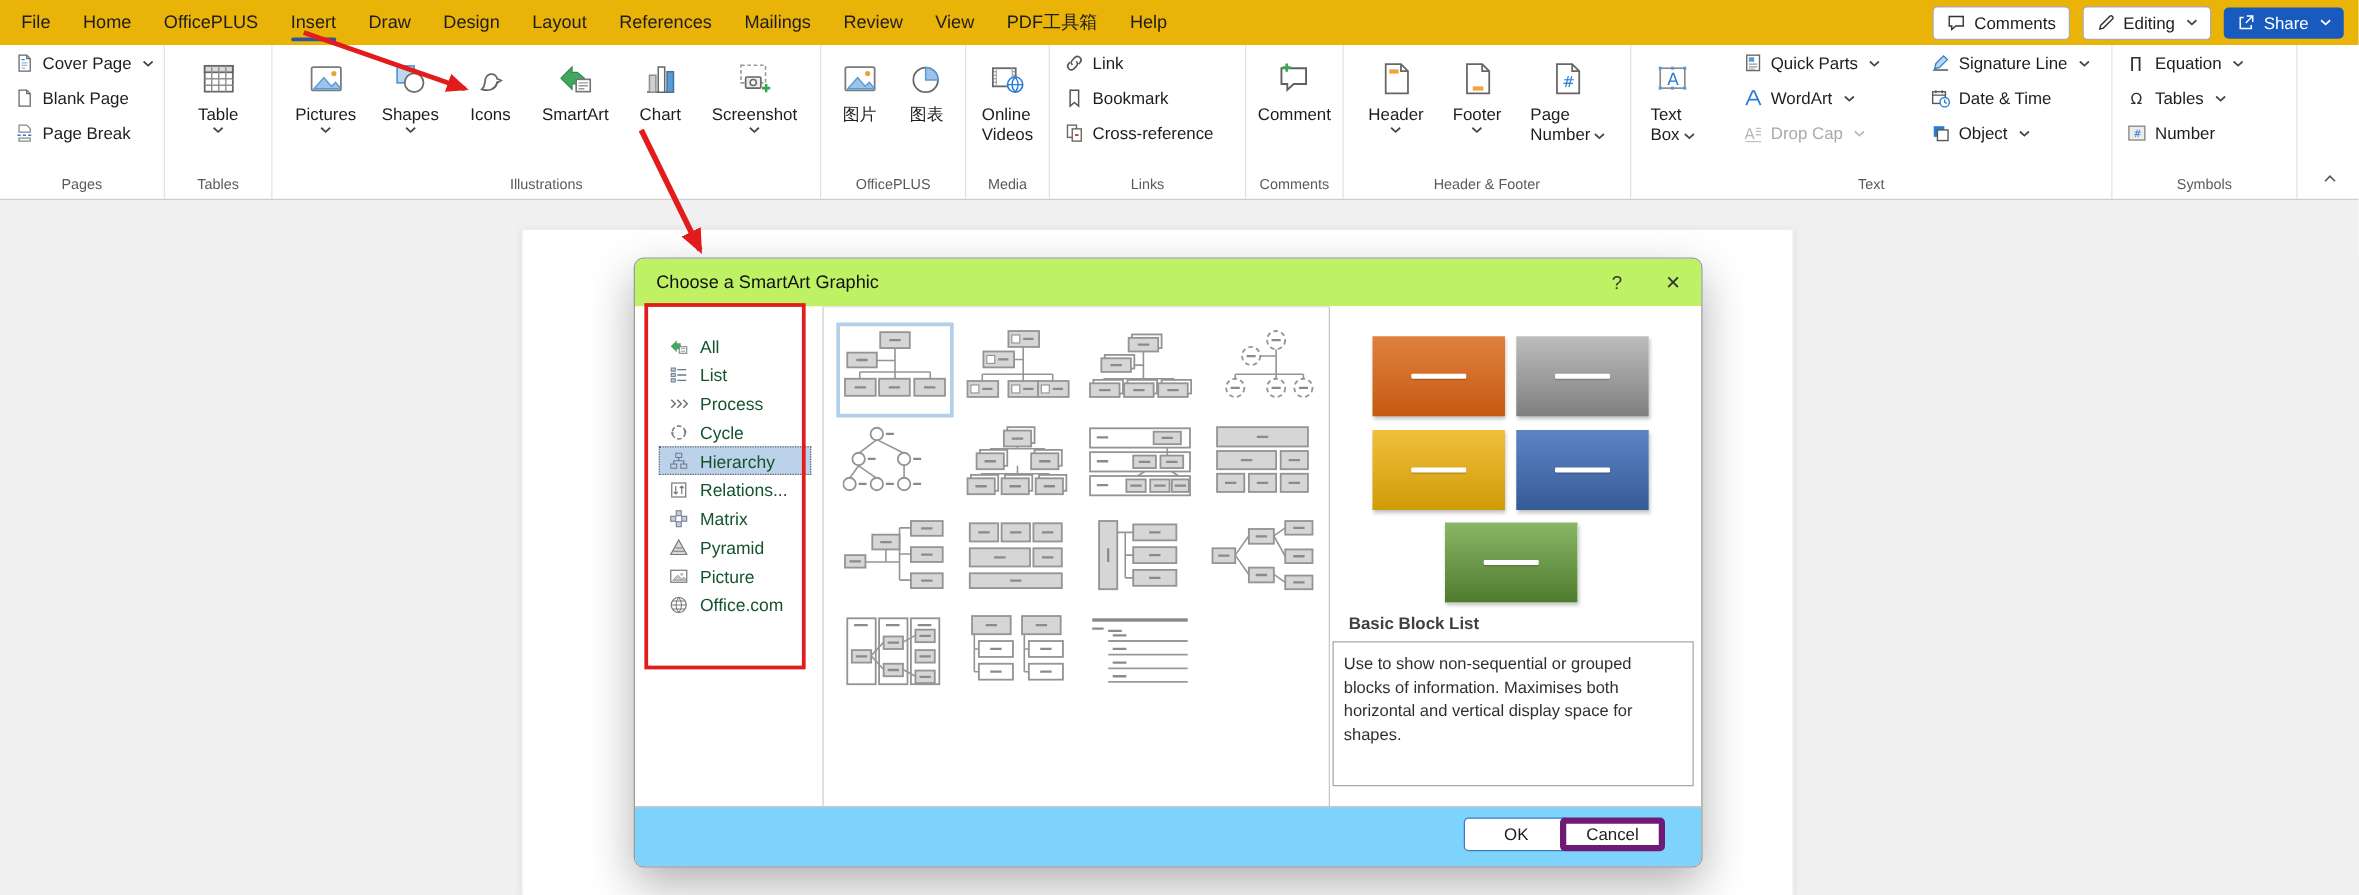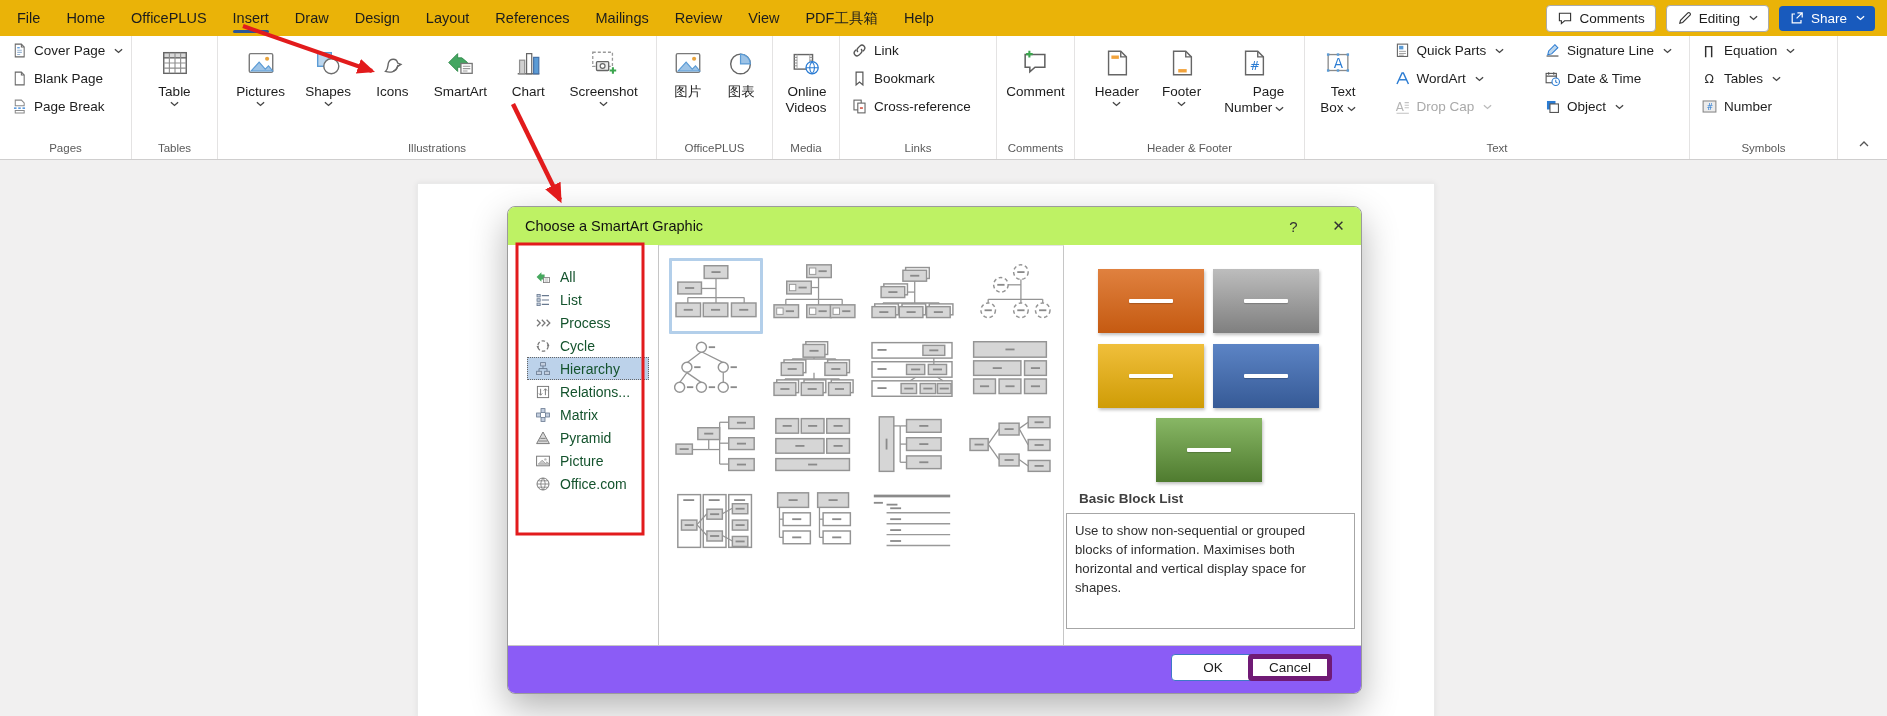--- a/index.html
+++ b/index.html
@@ -18,21 +18,21 @@
   .ribbon{height:123px;display:flex;border-bottom:1px solid #cfcece;position:relative;background:#fff}
   .rgroup{border-right:1px solid #e4e3e3;display:flex;flex-direction:column;box-sizing:border-box;flex:0 0 auto}
   .rg-items{flex:1;display:flex;align-items:stretch;justify-content:space-evenly;padding:3px 2px 0}
   .rg-label{height:19px;font-size:11.5px;color:#5a5a5a;text-align:center;line-height:16px;white-space:nowrap}
   .stackcol{display:flex;flex-direction:column;gap:5px;padding:0 5px}
   .sbtn{display:flex;align-items:center;gap:6px;font-size:13.5px;height:23px;padding:0 4px;white-space:nowrap;color:#1d1d1d;cursor:default}
   .sbtn.disabled{color:#a9a9a9}
   .sicon{width:17px;height:17px;display:flex;align-items:center;justify-content:center;flex:0 0 17px}
   .bbtn{display:flex;flex-direction:column;align-items:center;padding:3px 4px 0;font-size:13.5px;color:#1d1d1d;min-width:42px;cursor:default}
   .bicon{height:42px;display:flex;align-items:center;justify-content:center}
-  .blabel{text-align:right;line-height:16px}
+  .blabel{text-align:left;line-height:16px}
   .bchev{height:10px;display:flex;justify-content:center;margin-top:1px}
   .collapse-btn{position:absolute;right:15px;bottom:3px;cursor:default}
   
   .docarea{position:absolute;left:0;top:160px;width:1887px;height:556px;background:#f1f0f0}
   .page{position:absolute;left:417px;top:23px;width:1016px;height:533px;background:#fff;border:1px solid #eaeaea;box-shadow:0 0 6px rgba(0,0,0,0.07)}
   
   .dialog{position:absolute;left:507px;top:206px;width:853px;height:486px;background:#fff;border:1px solid #9b9b9b;border-radius:8px;box-shadow:0 14px 36px rgba(0,0,0,0.3);display:flex;flex-direction:column;overflow:hidden;z-index:10}
   .dlg-title{height:38px;background:#bef264;display:flex;align-items:center;padding-left:17px;font-size:14.5px;color:#111;flex:0 0 38px}
   .dlg-tbtn{width:45px;height:38px;display:flex;align-items:center;justify-content:center;font-size:15px;color:#333;cursor:default}
   .dlg-body{flex:1;display:flex;min-height:0}
@@ -42,21 +42,21 @@
   .cat-ic{width:17px;height:17px;display:flex;align-items:center;justify-content:center;flex:0 0 17px}
   .gallery{width:405px;box-sizing:border-box;border-right:1px solid #c6c6c6;border-top:1px solid #e4e4e4;padding:12px 4px 0 8px;display:grid;grid-template-columns:repeat(4,1fr);grid-auto-rows:76px;justify-items:center;align-content:start;background:#fff}
   .thumb{padding:2px;border:3px solid transparent;border-radius:1px;cursor:default}
   .thumb.selected{border-color:#b3cfea}
   .preview{flex:1;position:relative;background:#fff}
   #pv-blocks{position:absolute;left:0;top:0;width:100%;height:100%}
   .pblock{position:absolute;width:106px;height:64px;box-shadow:1px 2px 3px rgba(0,0,0,0.25);display:flex;align-items:center;justify-content:center}
   .pdash{width:44px;height:4.5px;background:#fff;border-radius:1px;box-shadow:0 1px 1px rgba(0,0,0,0.2)}
   .pv-title{position:absolute;left:15px;top:246px;font-size:13.5px;font-weight:bold;color:#404040}
   .pv-desc{position:absolute;left:2px;top:268px;width:271px;height:100px;border:1px solid #a6a6a6;padding:7px 8px;font-size:13.2px;line-height:1.45;color:#2f2f2f;background:#fff}
-  .dlg-footer{flex:0 0 47px;border-top:1px solid #c6c6c6;background:#8b5cf6;position:relative}
+  .dlg-footer{flex:0 0 47px;border-top:1px solid #c6c6c6;background:#7dd3fc;position:relative}
   .dbtn{position:absolute;top:8px;width:84px;height:27px;border-radius:4px;background:#fff;font-size:13.5px;display:flex;align-items:center;justify-content:center;box-sizing:border-box;cursor:default}
   .dbtn.ok{left:663px;border:1px solid #3f79c6}
   .dbtn.cancel{left:740px;border:5px solid #701a75}
   
   .anno{position:absolute;left:0;top:0;width:1887px;height:716px;pointer-events:none;z-index:40}
 </style>
 </head>
 <body>
 
 <div class="menubar">

